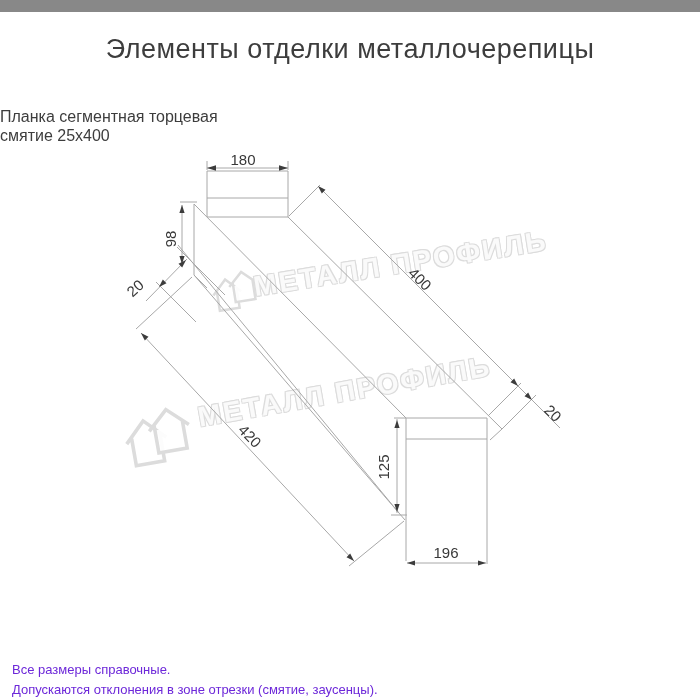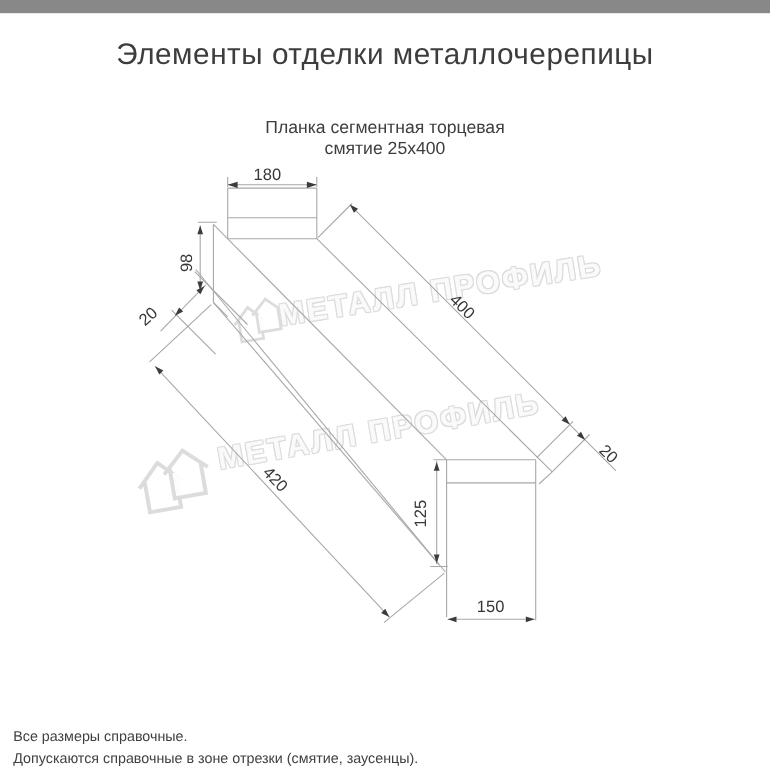--- a/index.html
+++ b/index.html
@@ -11,21 +11,21 @@
   .stage{
     position:relative; width:700px; height:700px; margin:12px auto;
     background:var(--background); overflow:hidden;
     font-family:"Liberation Sans", sans-serif; color:var(--text);
   }
   .page-title{
     position:absolute; left:0; right:0; top:22px; text-align:center;
     font-size:27px; letter-spacing:0.5px; color:var(--text);
   }
   .subtitle{
-    position:absolute; left:0; right:0; top:95px; text-align:center;
+    position:absolute; left:0; right:0; top:95px; 
     font-size:16px; line-height:19px; color:var(--text);
   }
   .drawing-svg{position:absolute; left:0; top:0; z-index:2;}
   .drawing-svg .obj, .drawing-svg .dim{stroke:var(--line); stroke-width:1; fill:none;}
   .drawing-svg .arr{fill:var(--arrow); stroke:none;}
   .dim-label{
     position:absolute; z-index:3; font-size:15px; color:#383838;
     white-space:nowrap; transform:translate(-50%,-50%);
   }
   .rot-m90{transform:translate(-50%,-50%) rotate(-90deg);}
@@ -40,21 +40,21 @@
                 -1px 1px 0 var(--watermark_outline), 1px 1px 0 var(--watermark_outline);
   }
   .wm1-text{left:252px; top:236px; transform:rotate(-9deg);}
   .wm2-text{left:196px; top:364px; transform:rotate(-10deg);}
   .wm-icon{position:absolute;}
   .wm1-icon{left:210px; top:256px; transform:rotate(-9deg);}
   .wm2-icon{left:120px; top:392px; transform:rotate(-10deg);}
   .wm-icon path{stroke:var(--watermark_outline); stroke-width:2.5; fill:rgba(255,255,255,0.9);}
   .footnotes{
     position:absolute; left:12px; top:648px; z-index:3;
-    font-size:13px; line-height:20px; color:#404040;
+    font-size:13px; line-height:20px; color:#6d28d9;
   }
 </style>
 </head>
 <body>
 
 <div class="stage">
 
   <div class="page-title">Элементы отделки металлочерепицы</div>
 
   <div class="subtitle">
@@ -142,20 +142,20 @@
     </g>
   </svg>
 
   <div class="dim-label" style="left:243px;top:147px;">180</div>
   <div class="dim-label rot-m90" style="left:170px;top:227px;">98</div>
   <div class="dim-label rot-m42" style="left:135px;top:276px;">20</div>
   <div class="dim-label rot-44" style="left:420px;top:267px;">400</div>
   <div class="dim-label rot-44" style="left:553px;top:401px;">20</div>
   <div class="dim-label rot-46" style="left:250px;top:424px;">420</div>
   <div class="dim-label rot-m90" style="left:383px;top:455px;">125</div>
-  <div class="dim-label" style="left:446px;top:540px;">150</div>
+  <div class="dim-label" style="left:446px;top:540px;">196</div>
 
   <div class="footnotes">
     <div>Все размеры справочные.</div>
-    <div>Допускаются справочные в зоне отрезки (смятие, заусенцы).</div>
+    <div>Допускаются отклонения в зоне отрезки (смятие, заусенцы).</div>
   </div>
 
 </div>
 
 </body></html>

